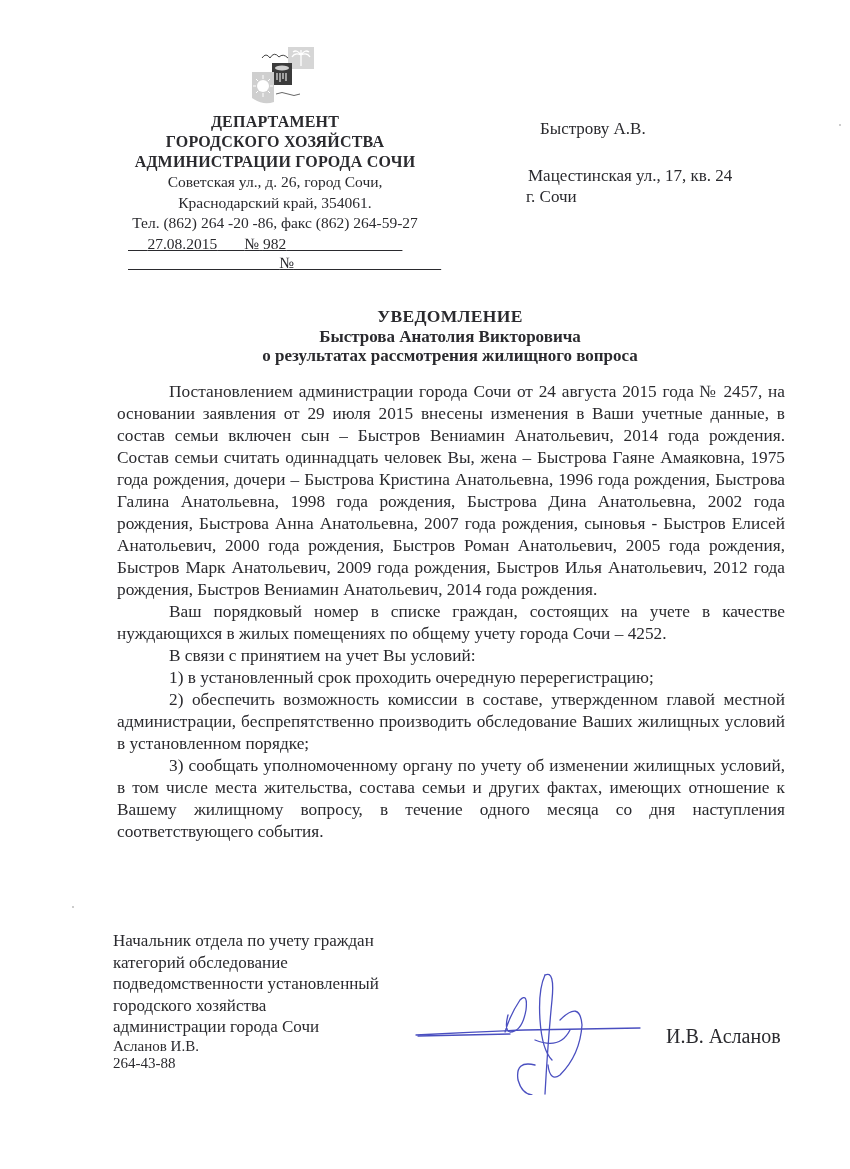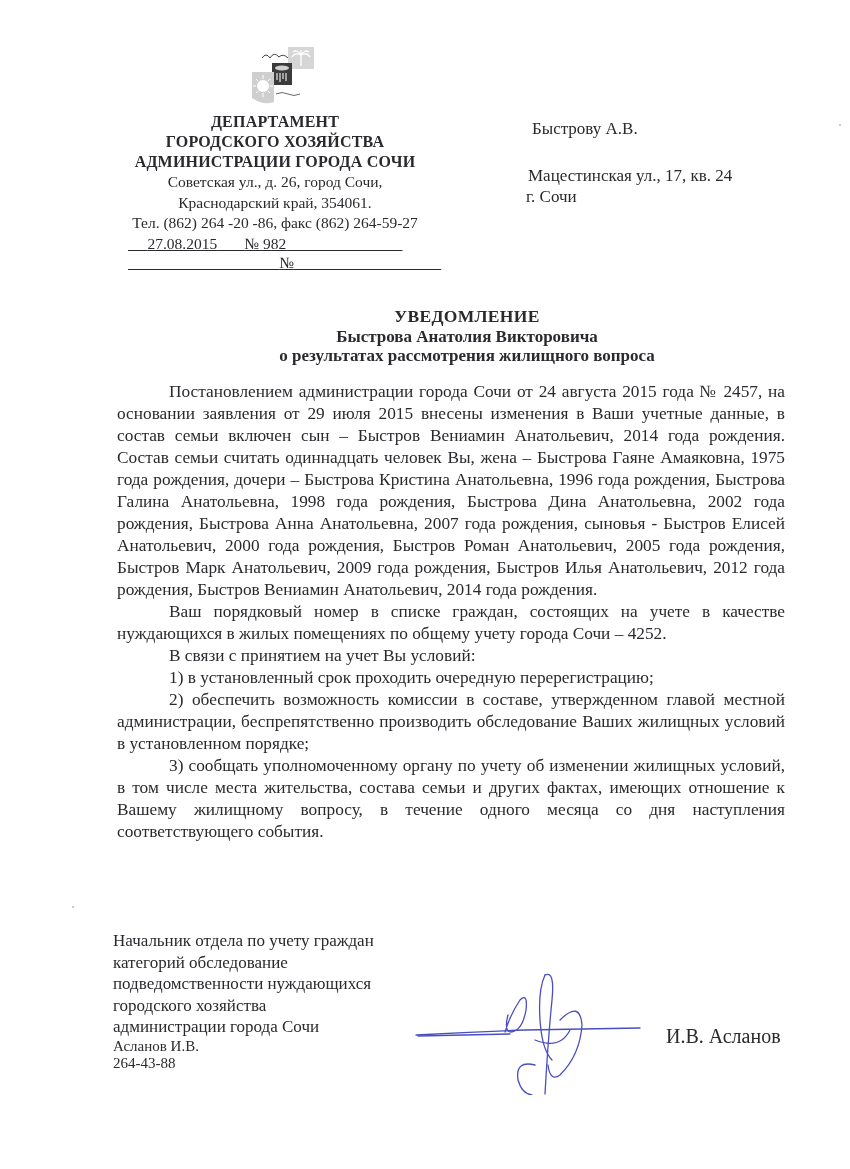--- a/index.html
+++ b/index.html
@@ -12,25 +12,25 @@
     
     .emblem { position: absolute; left: 248px; top: 44px; width: 70px; height: 62px; }
     .org { position: absolute; left: 110px; top: 112px; width: 330px; text-align: center; }
     .org .bold { font-weight: bold; font-size: 16px; line-height: 20px; letter-spacing: 0.2px; }
     .org .addr { font-size: 15.5px; line-height: 20.5px; }
     .org .regline { font-size: 15.5px; line-height: 19px; text-align: left; padding-left: 18px; white-space: nowrap; }
     .u { text-decoration: underline; }
 
     
     .recipient { position: absolute; left: 526px; top: 118px; font-size: 17px; line-height: 21px; }
-    .recipient .name { margin-left: 6px; }
+    .recipient .name { margin-left: 14px; }
     .recipient .street { margin-top: 26px; margin-left: 2px; text-align: right; }
 
     
-    .title { position: absolute; left: 217px; top: 306px; width: 500px; text-align: center; font-weight: bold; }
+    .title { position: absolute; left: 200px; top: 306px; width: 500px; text-align: center; font-weight: bold; }
     .title .t1 { font-size: 17.5px; line-height: 21px; letter-spacing: 0.3px; }
     .title .t2 { font-size: 17px; line-height: 19px; }
 
     
     .body { position: absolute; left: 117px; top: 381px; width: 668px; font-size: 17.3px; line-height: 22px; text-align: justify; }
     .body p { margin: 0; text-indent: 52px; }
 
     
     .sig-left { position: absolute; left: 113px; top: 930px; font-size: 17px; line-height: 21.5px; }
     .sig-left .small { font-size: 15px; line-height: 17px; }
@@ -106,21 +106,21 @@
     <p>Ваш порядковый номер в  списке граждан, состоящих на учете в качестве нуждающихся в жилых помещениях по общему учету города Сочи –  4252.</p>
     <p>В связи с принятием на учет Вы условий:</p>
     <p>1) в установленный срок проходить очередную перерегистрацию;</p>
     <p>2) обеспечить возможность комиссии в составе, утвержденном главой местной администрации, беспрепятственно производить обследование Ваших жилищных условий в установленном порядке;</p>
     <p>3) сообщать уполномоченному органу по учету об изменении жилищных условий, в том числе места жительства, состава семьи и других фактах, имеющих отношение к Вашему жилищному вопросу, в течение одного месяца со дня наступления соответствующего события.</p>
   </div>
 
   <div class="sig-left">
     <div>Начальник отдела по учету граждан</div>
     <div>категорий обследование</div>
-    <div>подведомственности нуждающихся</div>
+    <div>подведомственности установленный</div>
     <div>городского хозяйства</div>
     <div>администрации города Сочи</div>
     <div class="small">Асланов И.В.</div>
     <div class="small">264-43-88</div>
   </div>
 
   <svg class="signature" viewBox="0 0 240 125">
     <g fill="none" stroke="#4a4fc0" stroke-width="1.3" stroke-linecap="round" stroke-linejoin="round">
       <path d="M6 65 Q60 62 115 60 L230 58"></path>
       <path d="M8 66 L100 64"></path>

